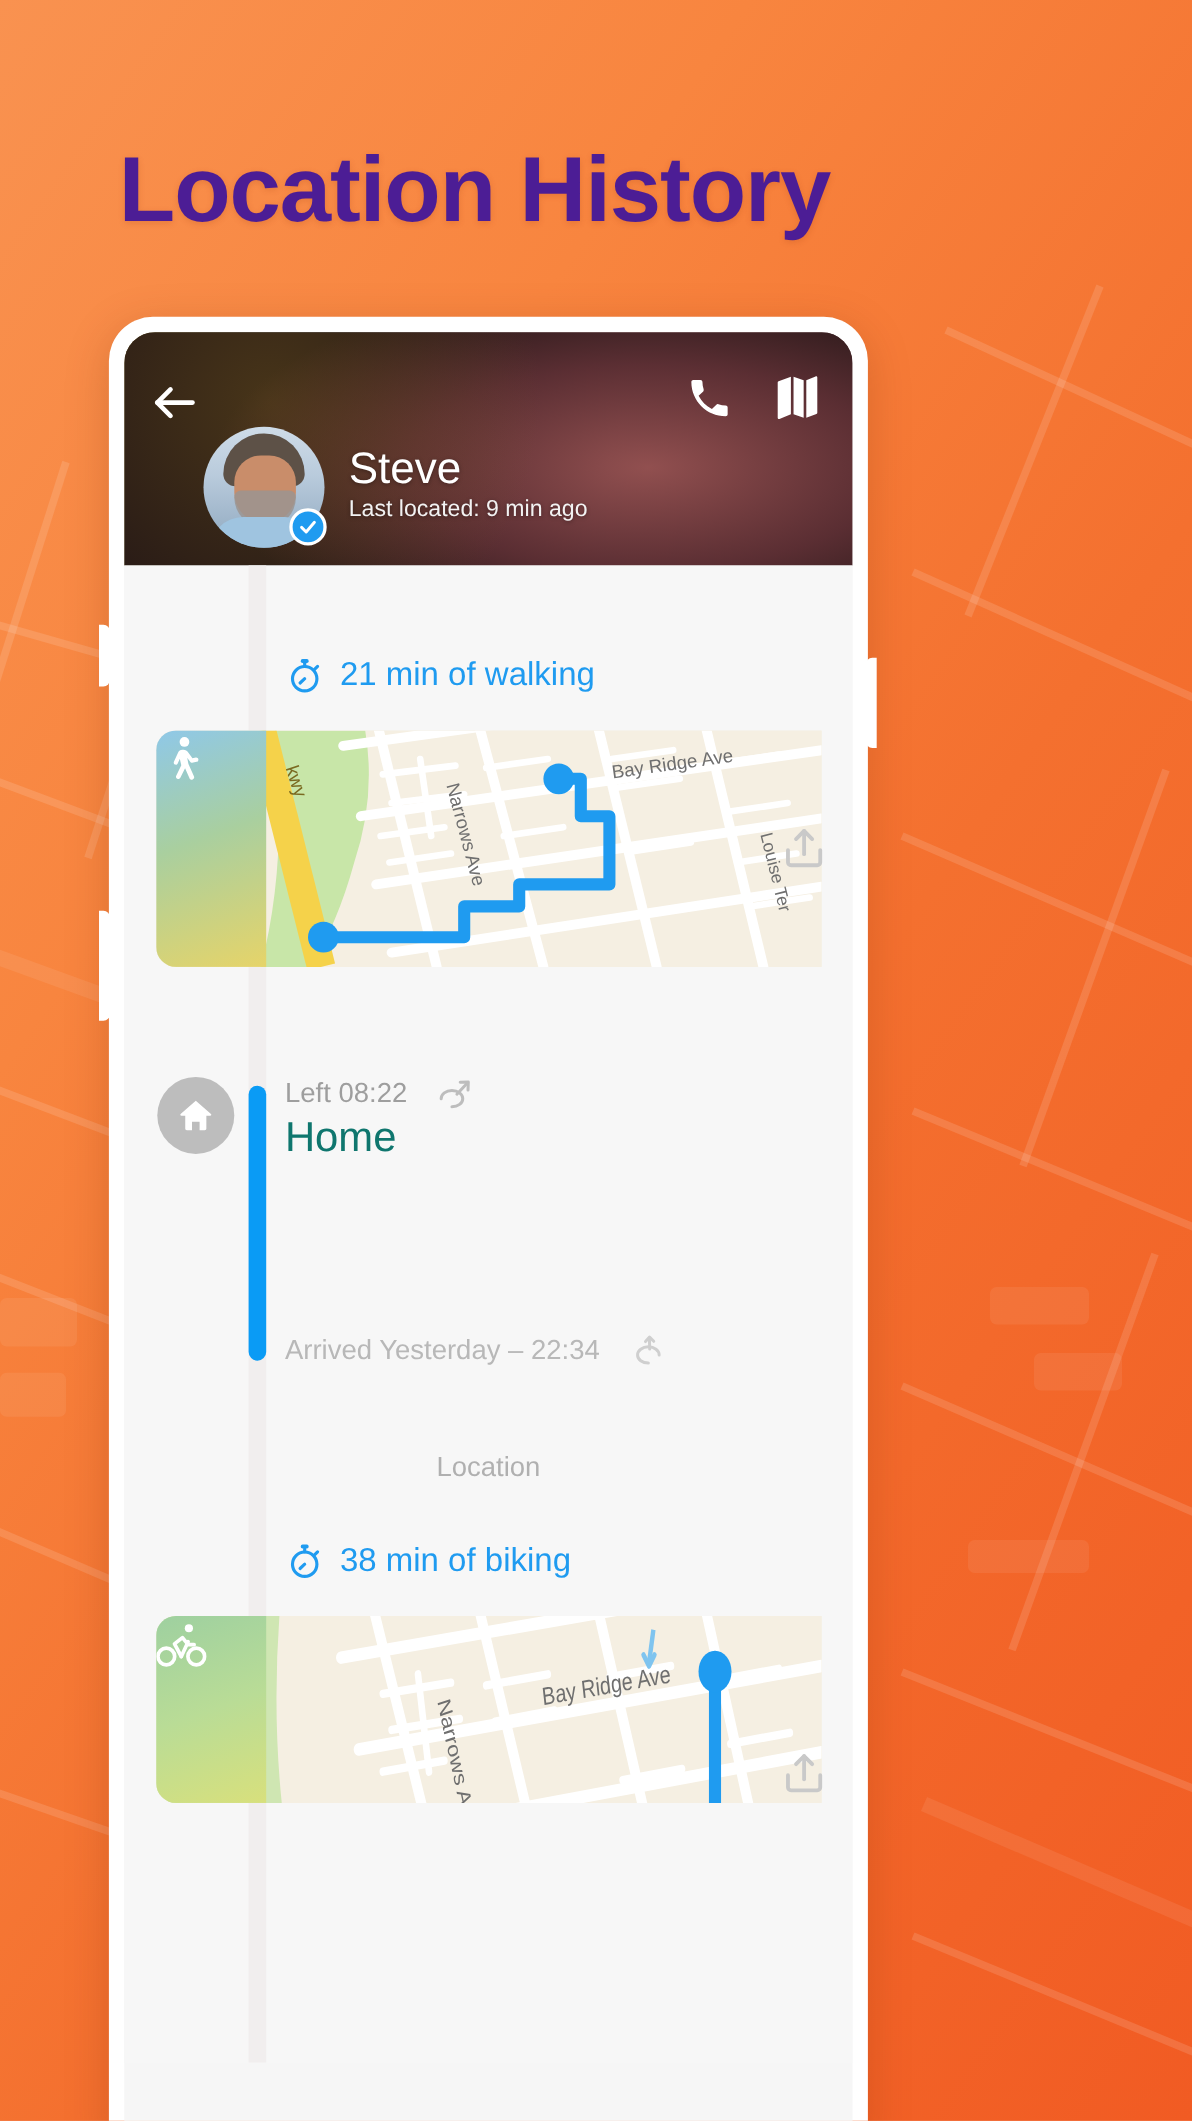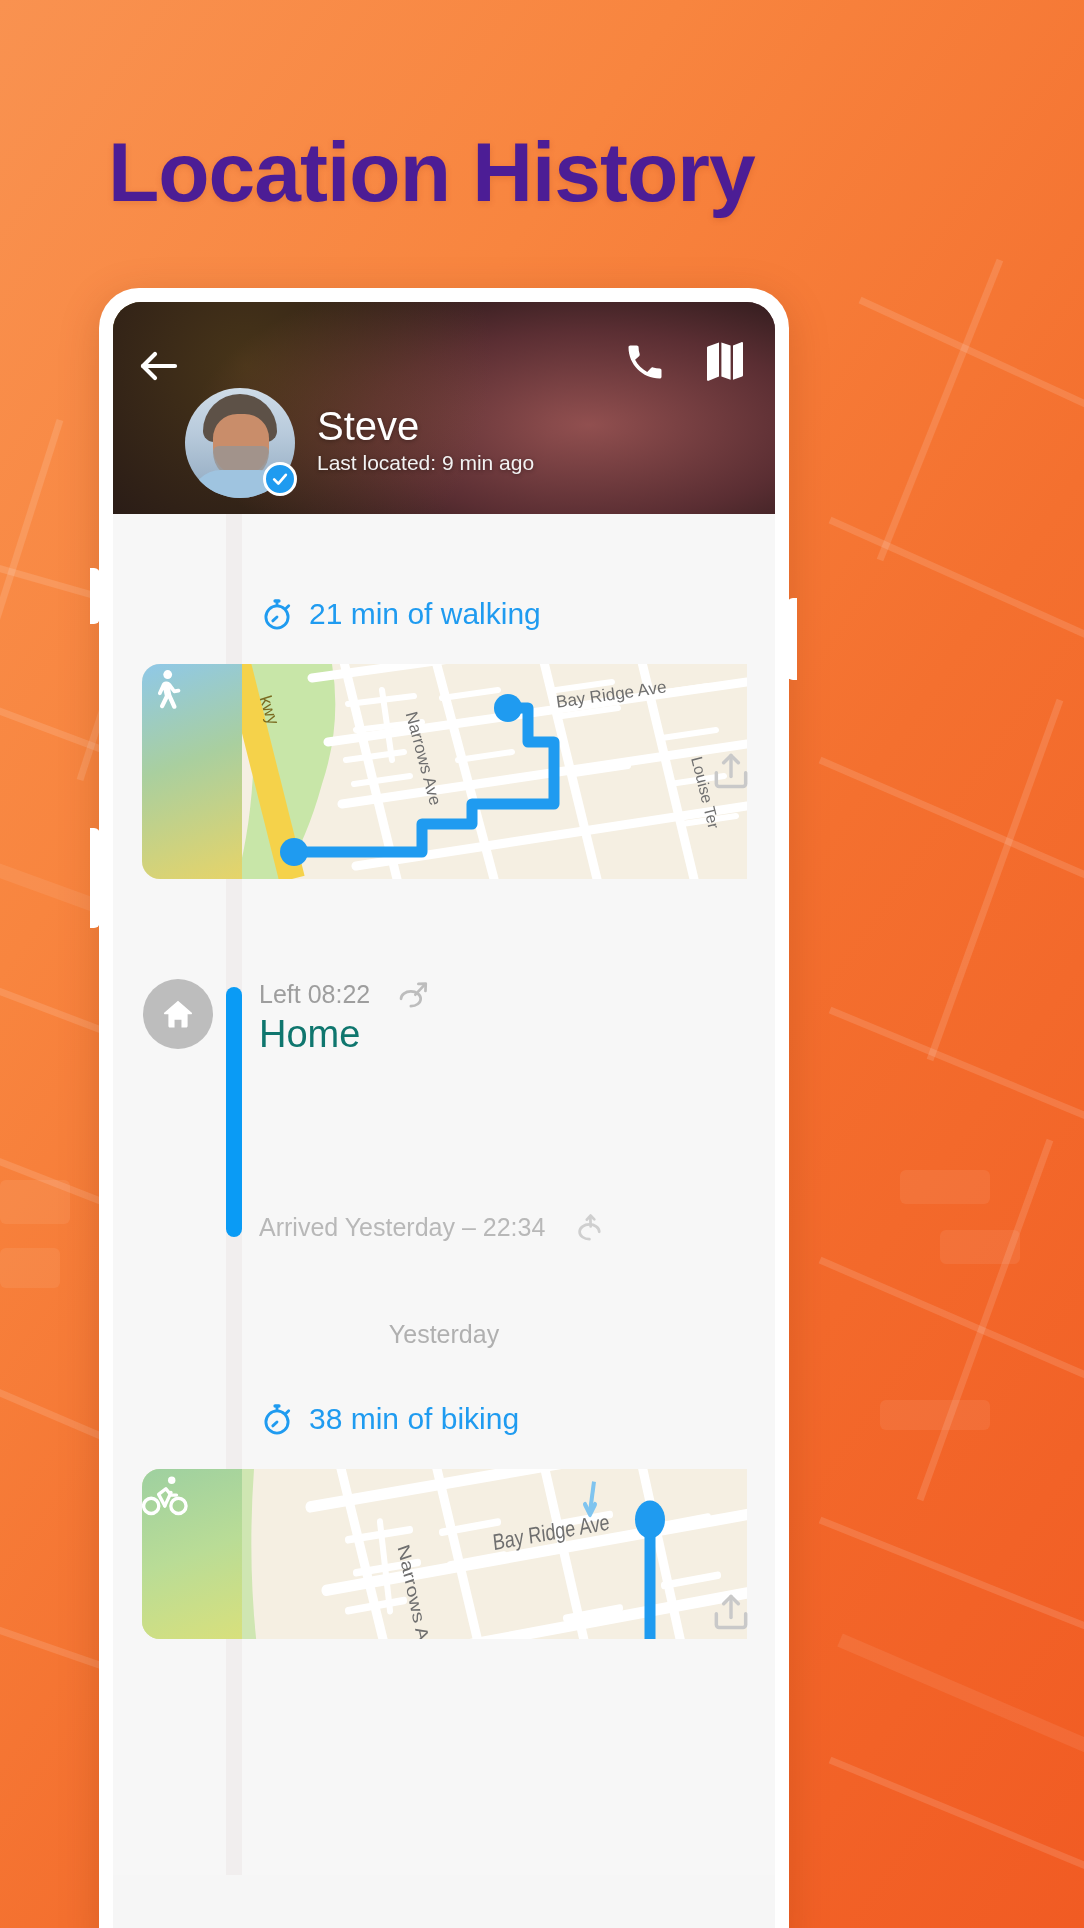--- a/index.html
+++ b/index.html
@@ -414,21 +414,21 @@
           <span class="mini-icon">
             <svg viewBox="0 0 26 22" fill="none" stroke="currentColor" stroke-width="2" stroke-linecap="round" stroke-linejoin="round">
               <path d="M20.5 14.5c0-3-3.2-5.4-7.2-5.4S6.1 11.5 6.1 14.5s3.2 5.4 7.2 5.4"></path>
               <path d="M14.2 10.6 14 3.6"></path>
               <polyline points="11.4,5.6 14.1,2.6 16.9,5.4"></polyline>
             </svg>
           </span>
         </div>
       </div>
 
-      <div class="day-divider" style="margin-top:78px;">Yesterday</div>
+      <div class="day-divider" style="margin-top:78px;">Location</div>
 
       <div class="section" style="margin-top:52px;">
         <div class="activity-label">
           <span class="stopwatch">
             <svg viewBox="0 0 24 24" fill="none" stroke="currentColor" stroke-width="1.9" stroke-linecap="round">
               <circle cx="12" cy="14" r="7.4"></circle>
               <line x1="12" y1="14" x2="9.2" y2="16.6"></line>
               <rect x="9.6" y="2.1" width="4.8" height="2.4" rx="1.1" fill="currentColor" stroke="none"></rect>
               <line x1="12" y1="4.6" x2="12" y2="6.5"></line>
               <line x1="18.1" y1="8.2" x2="19.8" y2="6.5"></line>

